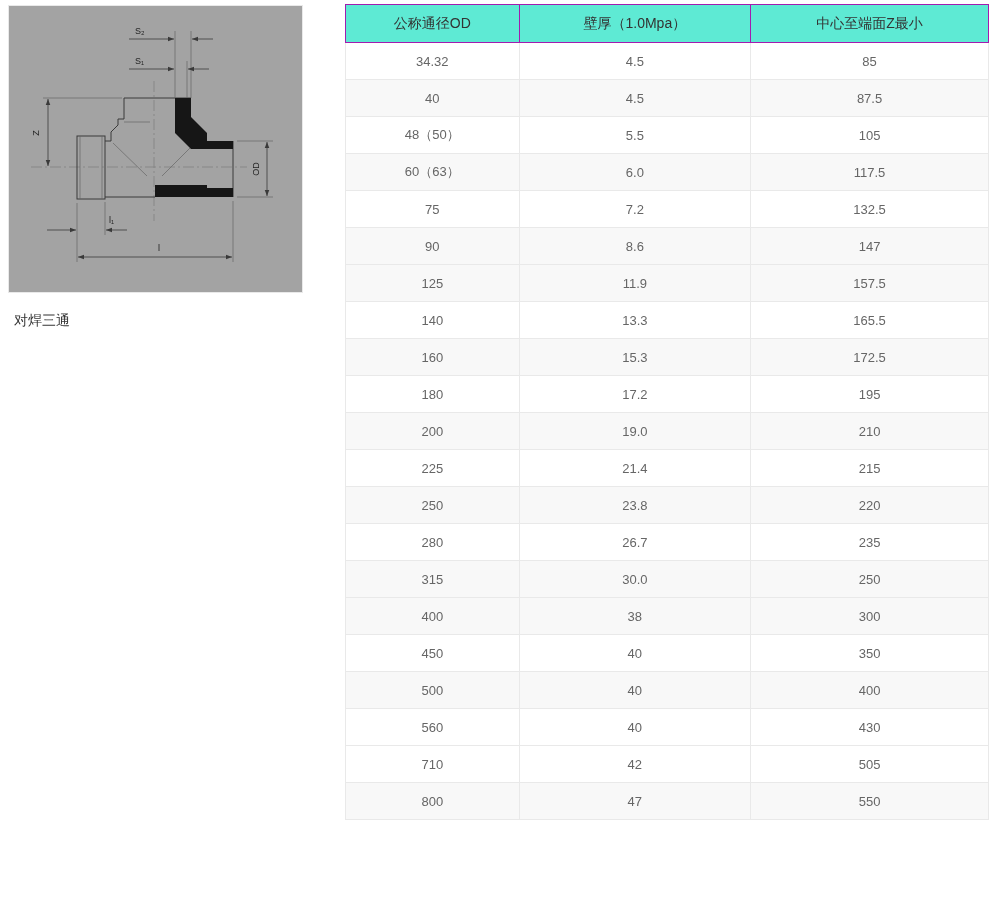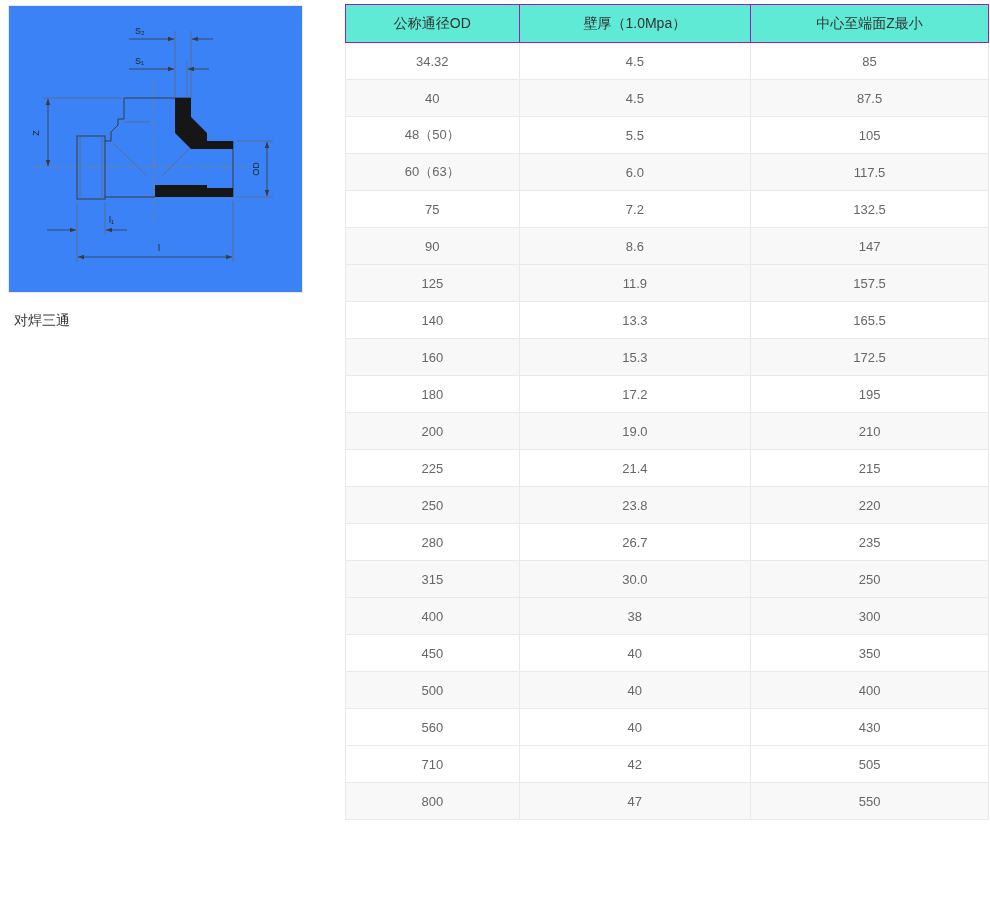--- a/index.html
+++ b/index.html
@@ -2,21 +2,21 @@
 <html><head>
 <meta charset="utf-8">
 <style>
   html,body{margin:0;padding:0}
   body{
     width:990px;height:913px;position:relative;background:#fff;
     font-family:"Liberation Sans","DejaVu Sans",sans-serif;overflow:hidden;
   }
   .diagram-panel{
     position:absolute;left:8px;top:5px;width:293px;height:286px;
-    border:1px solid #e9e9e9;background:#3b82f6;
+    border:1px solid #e9e9e9;background:#a3a3a3;
   }
   .diagram-caption{
     position:absolute;left:14px;top:312px;font-size:14px;color:#333;
   }
   table.spec{
     position:absolute;left:345px;top:4px;width:644px;
     border-collapse:collapse;table-layout:fixed;
   }
   table.spec th{
     background:#5eead4;border:1px solid #a21caf;height:37px;

